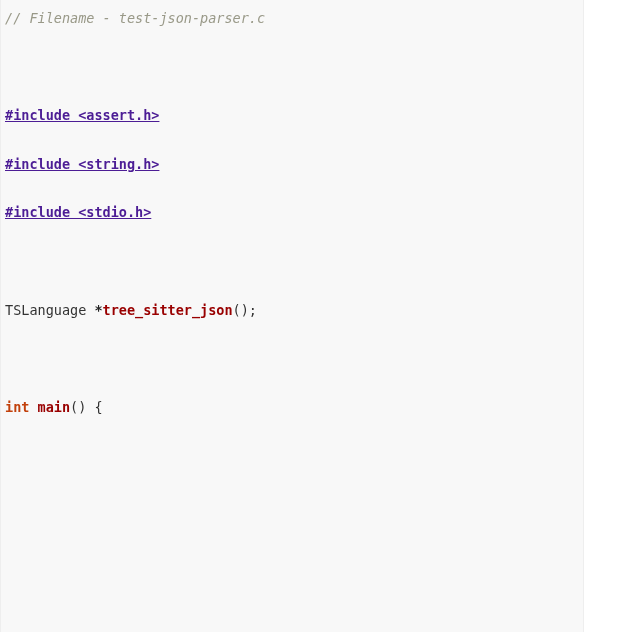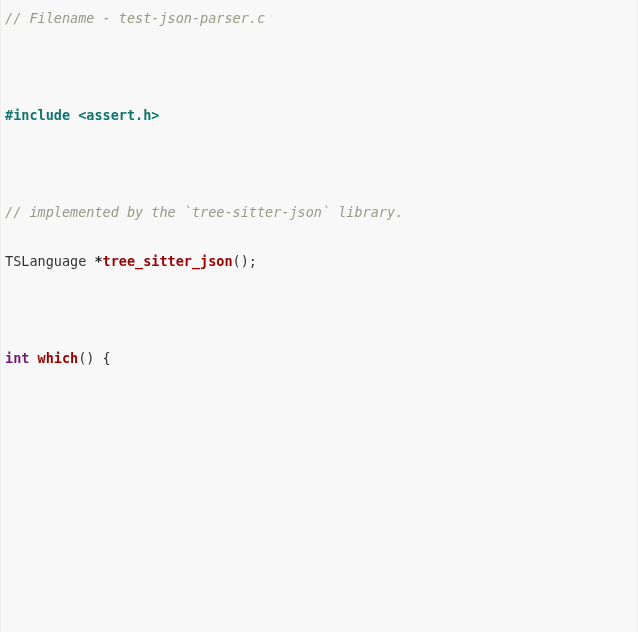--- a/index.html
+++ b/index.html
@@ -4,21 +4,21 @@
 <title>Code Snippet</title>
 <style>
   html, body {
     margin: 0;
     padding: 0;
     background: #ffffff;
   }
 
   #code-viewer {
     position: relative;
-    width: 638px;
+    width: 584px;
     height: 632px;
     box-sizing: border-box;
     background: #f8f8f8;
     border: 1px solid #eeeeee;
     border-top: none;
     border-bottom: none;
     overflow: hidden;
     font-family: "DejaVu Sans Mono", "Liberation Mono", monospace;
     font-size: 13.5px;
     line-height: 24.3px;
@@ -40,25 +40,26 @@
     font-family: "DejaVu Sans Mono", "Liberation Mono", monospace;
   }
 
   
   .tok-comment {
     color: #999988;
     font-style: italic;
     font-weight: normal;
   }
   .tok-preproc {
-    color: #0f766e;
+    color: #4c1d95;
     font-weight: bold;
+    text-decoration: underline;
   }
   .tok-keyword {
-    color: #701a75;
+    color: #c2410c;
     font-weight: bold;
   }
   .tok-function {
     color: #990000;
     font-weight: bold;
     margin-top: 12px;
   }
   .tok-type {
     color: #333333;
     font-weight: normal;
@@ -76,25 +77,26 @@
     font-weight: normal;
   }
 </style>
 </head>
 <body>
 
 <div id="code-viewer">
   <pre class="code-block"><code id="code-lines"><span class="ln"><span class="tok-comment">// Filename - test-json-parser.c</span></span>
 <span class="ln">&nbsp;</span>
 <span class="ln"><span class="tok-preproc">#include &lt;assert.h&gt;</span></span>
+<span class="ln"><span class="tok-preproc">#include &lt;string.h&gt;</span></span>
+<span class="ln"><span class="tok-preproc">#include &lt;stdio.h&gt;</span></span>
 <span class="ln">&nbsp;</span>
-<span class="ln"><span class="tok-comment">// implemented by the `tree-sitter-json` library.</span></span>
 <span class="ln"><span class="tok-type">TSLanguage</span><span class="tok-plain"> </span><span class="tok-op">*</span><span class="tok-function">tree_sitter_json</span><span class="tok-punct">();</span></span>
 <span class="ln">&nbsp;</span>
-<span class="ln"><span class="tok-keyword">int</span><span class="tok-plain"> </span><span class="tok-function">which</span><span class="tok-punct">() {</span></span>
+<span class="ln"><span class="tok-keyword">int</span><span class="tok-plain"> </span><span class="tok-function">main</span><span class="tok-punct">() {</span></span>
 
 
 
 
 
 
 
 
 
 

